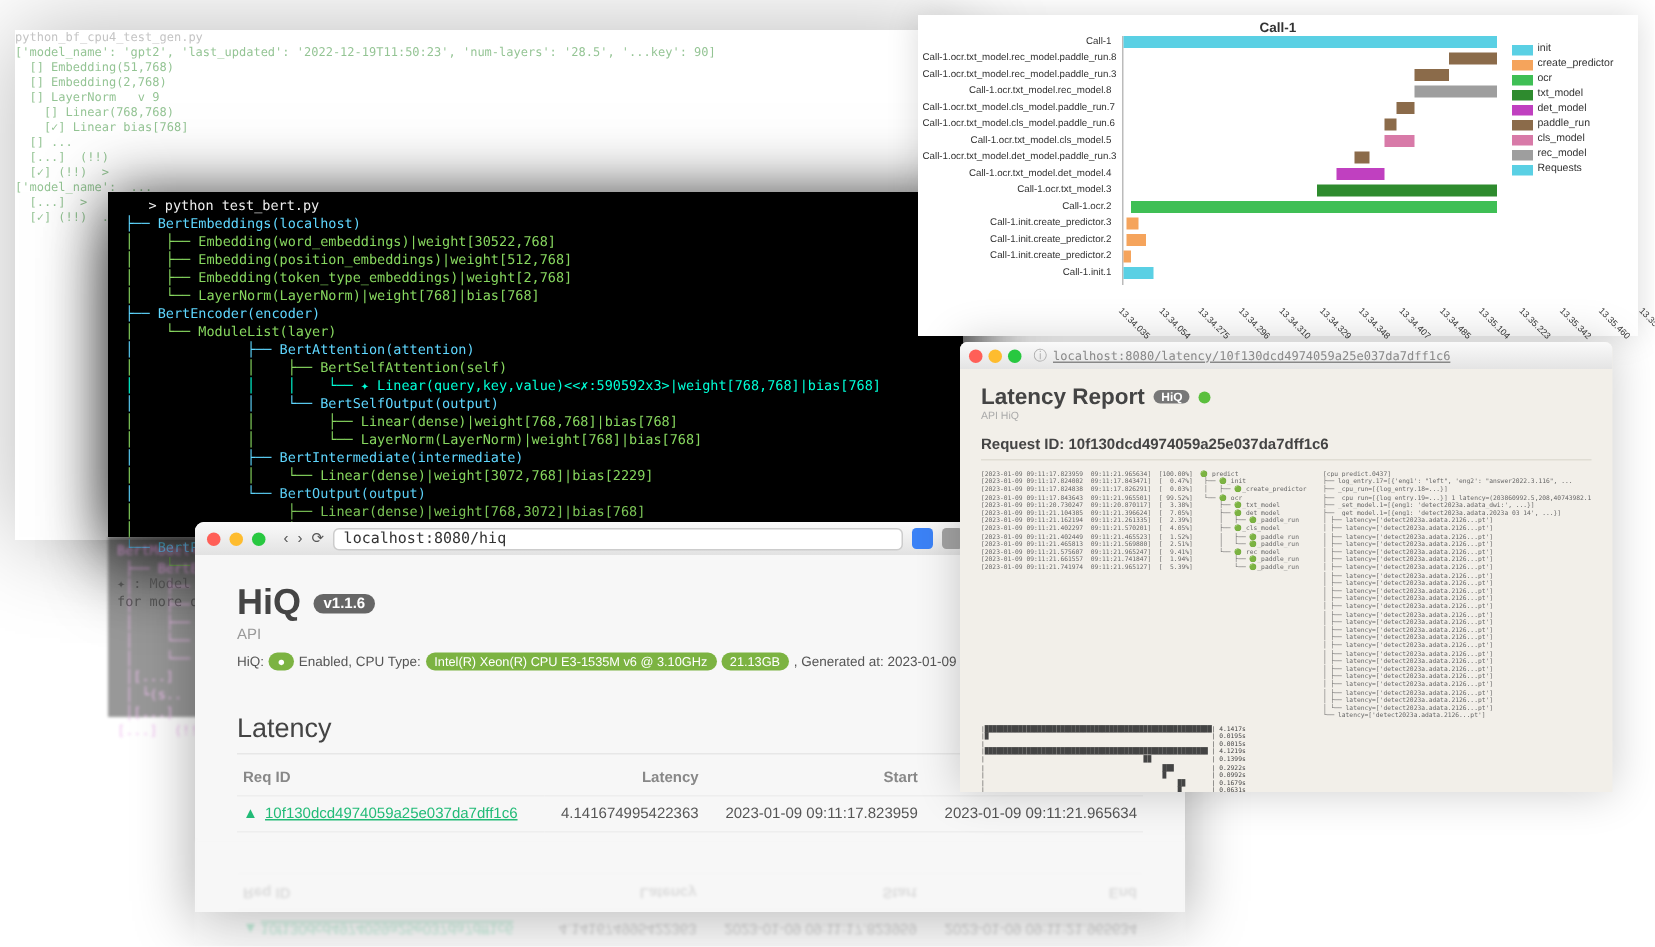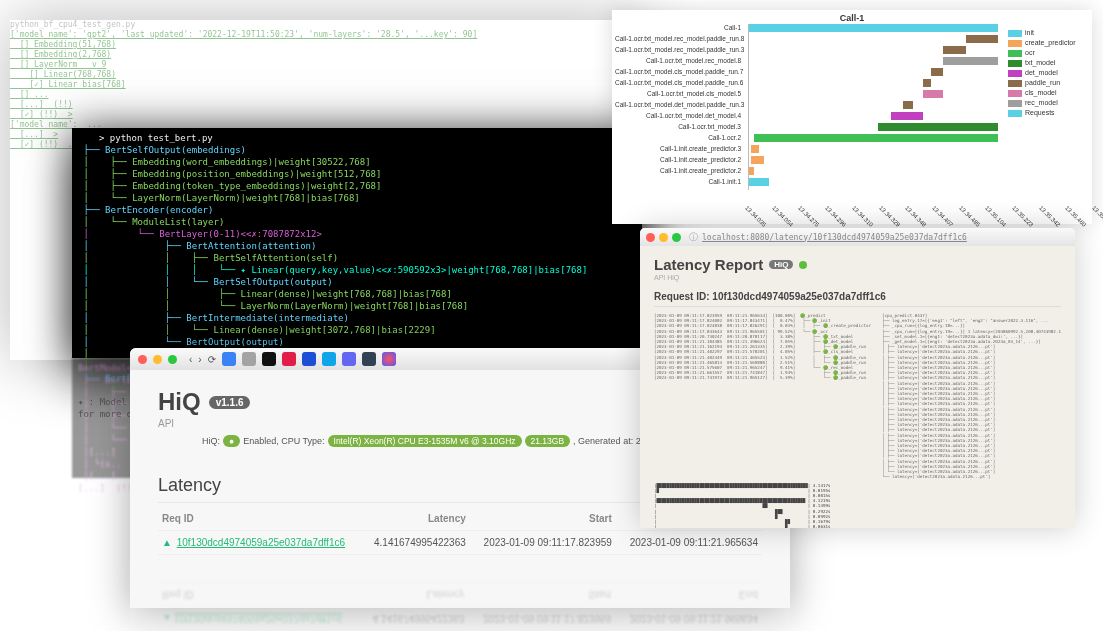--- a/index.html
+++ b/index.html
@@ -17,21 +17,21 @@
     position: absolute;
     left: 10px; top: 20px;
     width: 630px; height: 340px;
     font: 8px/10px monospace;
     color: #888;
     filter: blur(0.3px);
     opacity: 0.5;
     box-shadow: 0 0 60px rgba(0,0,0,0.55);
   }
   .code-editor-back .ln { white-space: pre; }
-  .code-editor-back .green { color: #2a8a2a; text-decoration: underline; }
+  .code-editor-back .green { color: #2a8a2a; }
 
   
   .terminal {
     position: absolute;
     left: 72px; top: 128px;
     width: 570px; height: 230px;
     background: #000;
     color: #ccc;
     font: 9px/12px "Menlo","Consolas",monospace;
     padding: 4px 6px;
@@ -85,21 +85,21 @@
   .hiq-body { padding: 18px 28px; color:#333; }
   .hiq-title {
     font-size: 24px; font-weight: 600; color:#444;
     display:flex; align-items:center; gap:8px;
   }
   .version-badge {
     background:#666; color:#fff; font-size:10px;
     padding:1px 7px; border-radius:10px;
   }
   .api-link { font-size:10px; color:#999; margin-top:2px;}
-  .status-line { font-size:9px; color:#555; margin-top:6px; display:flex; align-items:center; flex-wrap:wrap; gap:3px;margin-left:44px;}
+  .status-line { font-size:9px; color:#555; margin-top:6px; display:flex; align-items:center; flex-wrap:wrap; gap:3px;}
   .pill-green { background:#7cb342; color:#fff; padding:1px 6px; border-radius:8px; font-size:8.5px;}
   .section-h { font-size:18px; color:#444; margin-top:28px; padding-bottom:6px; border-bottom:1px solid #e7e7e7;}
   table.hiq-table { width:100%; font-size:10px; color:#555; border-collapse:collapse; margin-top:4px;}
   table.hiq-table th, table.hiq-table td { padding:6px 4px; text-align:left; border-bottom:1px solid #eee;}
   table.hiq-table th { font-weight:700; color:#888;}
   table.hiq-table th:nth-child(2), table.hiq-table td:nth-child(2),
   table.hiq-table th:nth-child(3), table.hiq-table td:nth-child(3),
   table.hiq-table th:nth-child(4), table.hiq-table td:nth-child(4){ text-align:right; }
   .req-link { color:#2b7; text-decoration:underline; }
   .tri { color:#2b7; margin-right:2px; }
@@ -211,28 +211,27 @@
       <div class="ln"><span class="green">  [✓] (!!)  &gt;</span></div>
       <div class="ln"><span class="green">['model_name':  ...</span></div>
       <div class="ln"><span class="green">  [...]  &gt;</span></div>
       <div class="ln"><span class="green">  [✓] (!!)  ...</span></div>
     </div>
 </div>
 
 <div class="terminal">
   <div class="ln white">&gt; python test_bert.py</div>
   <div id="term-lines">
-      <div class="ln cyan"> ├── BertSelfOutput(embeddings)</div>
+      <div class="ln cyan"> ├── BertEmbeddings(localhost)</div>
       <div class="ln green"> │    ├── Embedding(word_embeddings)|weight[30522,768]</div>
       <div class="ln green"> │    ├── Embedding(position_embeddings)|weight[512,768]</div>
       <div class="ln green"> │    ├── Embedding(token_type_embeddings)|weight[2,768]</div>
       <div class="ln green"> │    └── LayerNorm(LayerNorm)|weight[768]|bias[768]</div>
       <div class="ln cyan"> ├── BertEncoder(encoder)</div>
       <div class="ln green"> │    └── ModuleList(layer)</div>
-      <div class="ln magenta"> │         └── BertLayer(0-11)&lt;&lt;✗:7087872x12&gt;</div>
       <div class="ln cyan"> │              ├── BertAttention(attention)</div>
       <div class="ln green"> │              │    ├── BertSelfAttention(self)</div>
       <div class="ln brightcyan"> │              │    │    └── ✦ Linear(query,key,value)&lt;&lt;✗:590592x3&gt;|weight[768,768]|bias[768]</div>
       <div class="ln cyan"> │              │    └── BertSelfOutput(output)</div>
       <div class="ln green"> │              │         ├── Linear(dense)|weight[768,768]|bias[768]</div>
       <div class="ln green"> │              │         └── LayerNorm(LayerNorm)|weight[768]|bias[768]</div>
       <div class="ln cyan"> │              ├── BertIntermediate(intermediate)</div>
       <div class="ln green"> │              │    └── Linear(dense)|weight[3072,768]|bias[2229]</div>
       <div class="ln cyan"> │              └── BertOutput(output)</div>
       <div class="ln green"> │                   ├── Linear(dense)|weight[768,3072]|bias[768]</div>
@@ -261,20 +260,21 @@
 </div>
 
 <div class="hiq-window">
   <div class="hiq-titlebar">
     <span class="traffic-dot dot-r"></span>
     <span class="traffic-dot dot-y"></span>
     <span class="traffic-dot dot-g"></span>
     <span style="margin-left:6px">‹</span>
     <span>›</span>
     <span>⟳</span>
+    <div class="addr">localhost:8080/hiq</div>
     <div class="toolbar-icons">
       <span style="background:#3b82f6"></span>
       <span style="background:#a3a3a3"></span>
       <span style="background:#111"></span>
       <span style="background:#e11d48"></span>
       <span style="background:#1d4ed8"></span>
       <span style="background:#0ea5e9"></span>
       <span style="background:#6366f1"></span>
       <span style="background:#334155"></span>
       <span style="background:radial-gradient(#f55,#55f)"></span>

